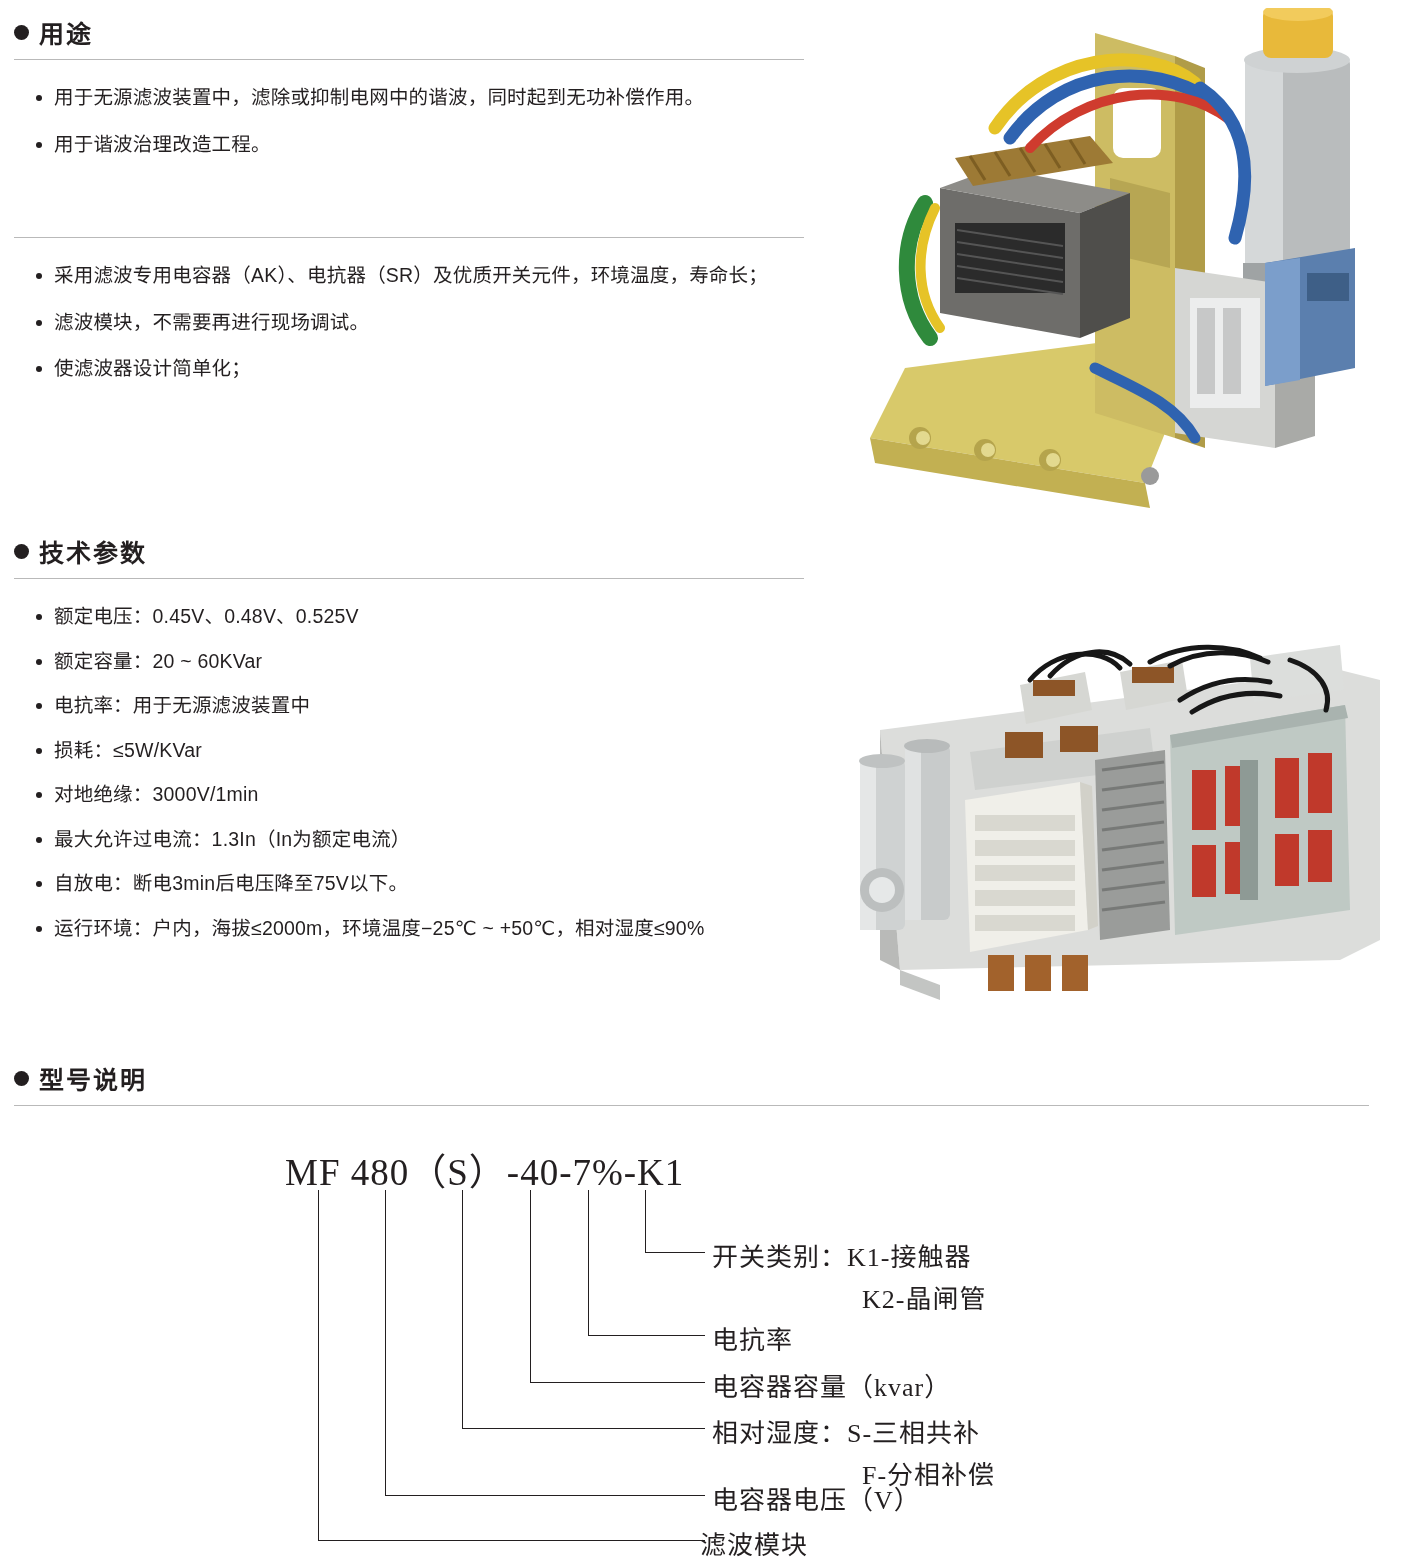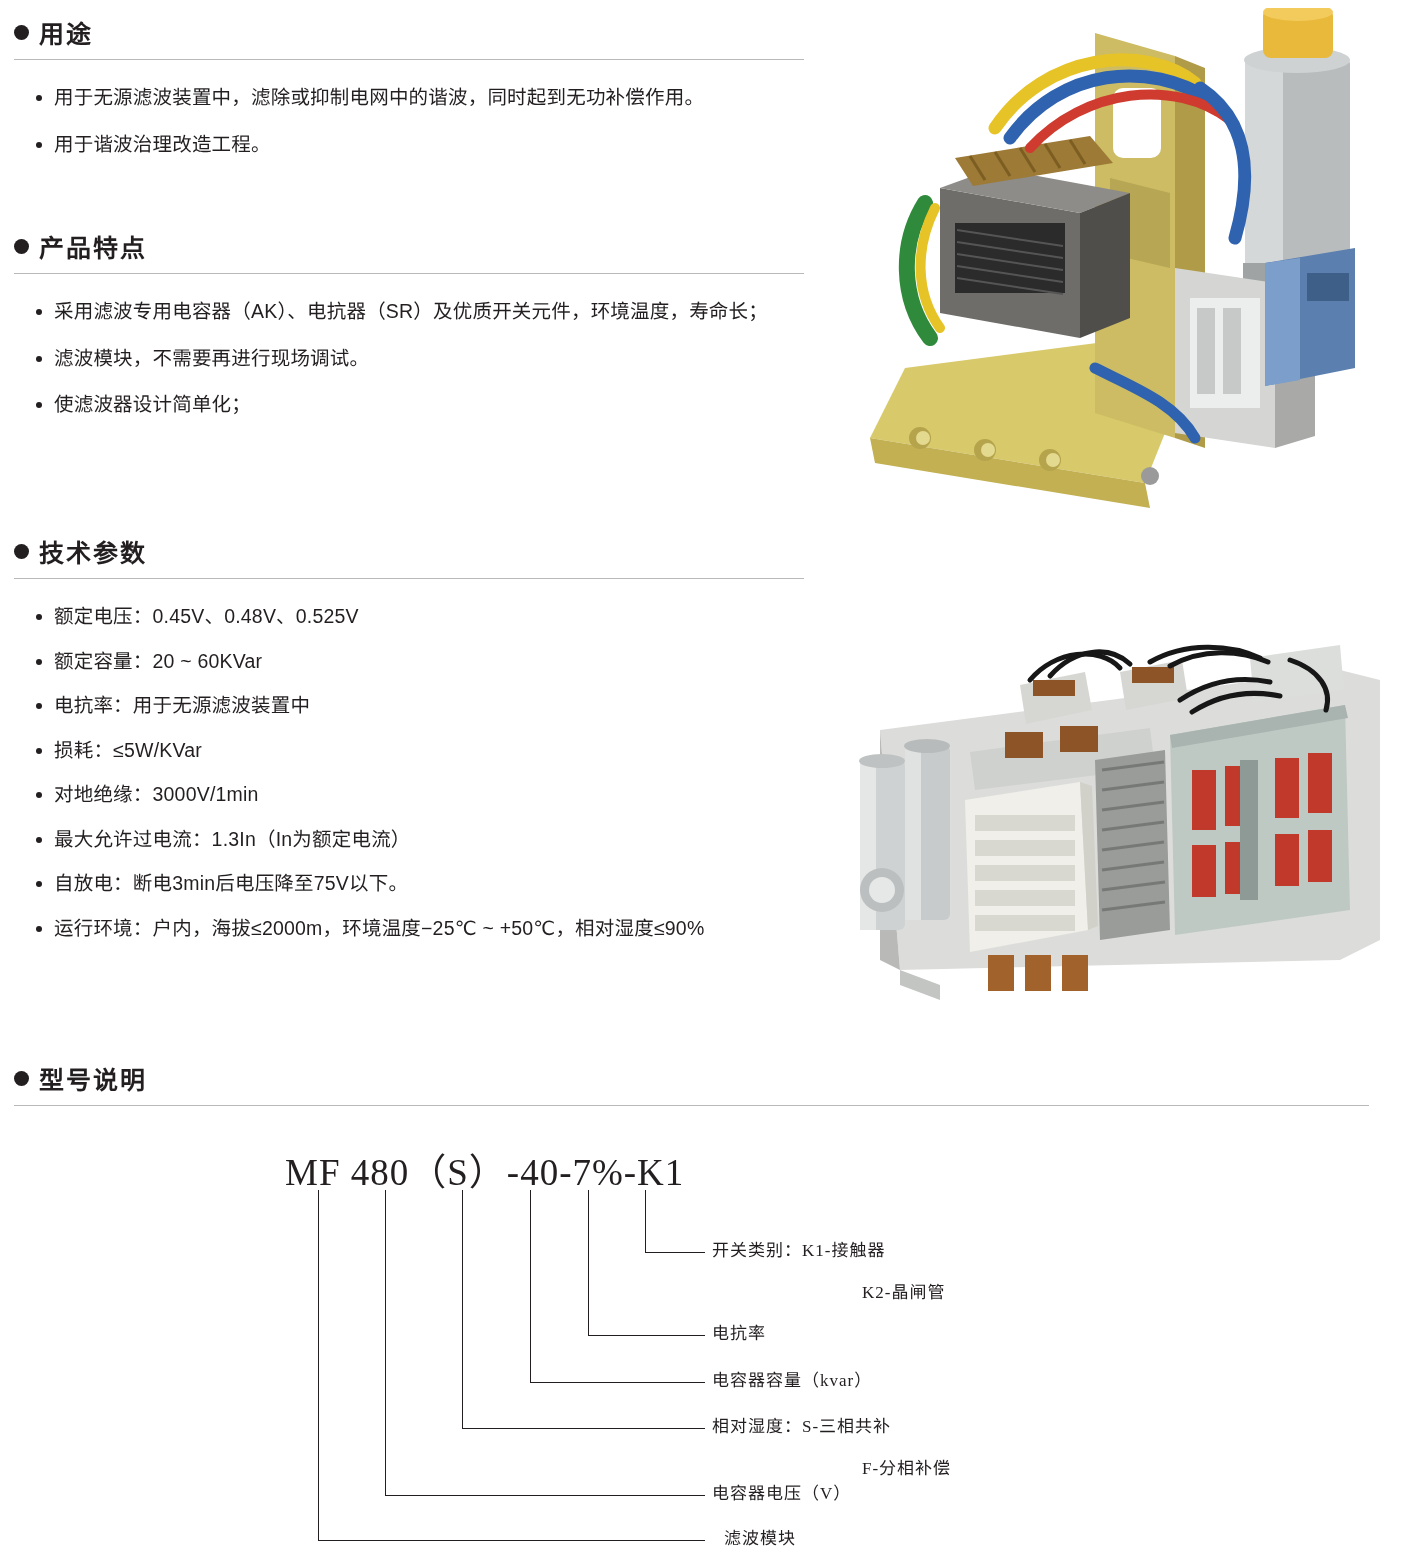--- a/index.html
+++ b/index.html
@@ -94,21 +94,21 @@
     top: 32px;
     font-family: "Liberation Serif", "DejaVu Serif", serif;
     font-size: 37px;
     letter-spacing: 1px;
     color: #231f20;
     white-space: nowrap;
   }
   .leg-label {
     position: absolute;
     font-family: "Liberation Serif", "DejaVu Serif", serif;
-    font-size: 17px;
+    font-size: 26px;
     color: #231f20;
     white-space: nowrap;
     letter-spacing: 1px;
   }
   .vline {
     position: absolute;
     width: 1px;
     background: #231f20;
   }
   .hline {
@@ -126,24 +126,20 @@
     <span class="sec-title">用途</span>
   </div>
   <div class="sec-rule"></div>
   <ul class="blist" style="margin-top:22px; margin-left:18px;">
     <li>用于无源滤波装置中，滤除或抑制电网中的谐波，同时起到无功补偿作用。</li>
     <li>用于谐波治理改造工程。</li>
   </ul>
 </div>
 
 <div class="section" style="left:14px; top:228px; width:790px;">
-  <div class="sec-head">
-    <span class="sec-bullet"></span>
-    <span class="sec-title">产品特点</span>
-  </div>
   <div class="sec-rule"></div>
   <ul class="blist" style="margin-top:22px; margin-left:18px; width:740px;">
     <li>采用滤波专用电容器（AK）、电抗器（SR）及优质开关元件，环境温度，寿命长；</li>
     <li>滤波模块，不需要再进行现场调试。</li>
     <li>使滤波器设计简单化；</li>
   </ul>
 </div>
 
 <div class="section" style="left:14px; top:533px; width:790px;">
   <div class="sec-head">
@@ -343,14 +339,14 @@
 
   <div class="leg-label" style="left:712px; top:209px;">电抗率</div>
 
   <div class="leg-label" style="left:712px; top:256px;">电容器容量（kvar）</div>
 
   <div class="leg-label" style="left:712px; top:302px;">相对湿度：S-三相共补</div>
   <div class="leg-label" style="left:862px; top:344px;">F-分相补偿</div>
 
   <div class="leg-label" style="left:712px; top:369px;">电容器电压（V）</div>
 
-  <div class="leg-label" style="left:724px; top:414px;">滤波模块</div>
+  <div class="leg-label" style="left:700px; top:414px;">滤波模块</div>
 </div>
 
 </body></html>

